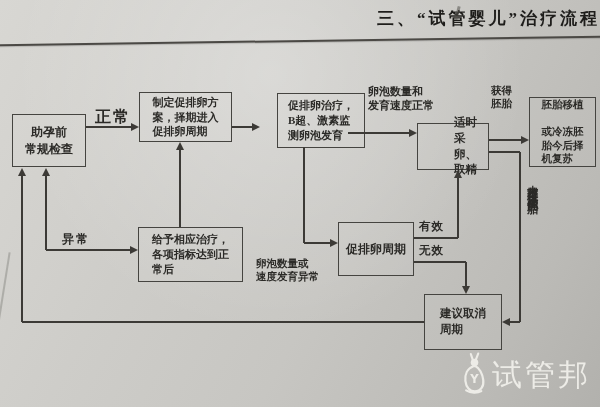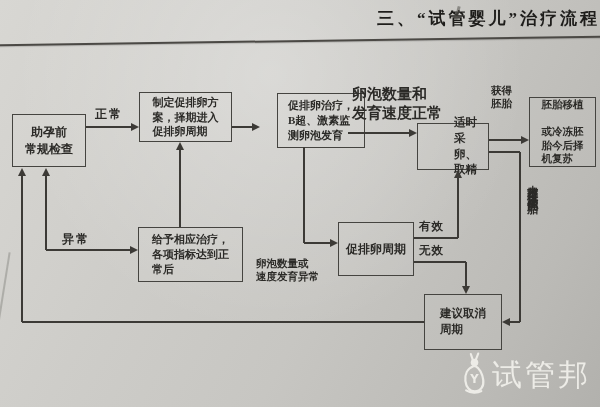--- a/index.html
+++ b/index.html
@@ -37,23 +37,23 @@
   .b-pre{left:12px;top:114px;width:74px;height:53px;text-align:center;font-size:12px;}
   .b-plan{left:139px;top:92px;width:93px;height:50px;text-align:left;}
   .b-stim{left:277px;top:93px;width:88px;height:55px;text-align:left;}
   .b-retr{left:417px;top:123px;width:72px;height:47px;text-align:left;font-size:11.5px;padding-left:36px;}
   .b-tran{left:529px;top:97px;width:67px;height:70px;text-align:left;font-size:10.5px;line-height:1.3;}
   .b-trea{left:138px;top:227px;width:105px;height:55px;text-align:left;}
   .b-adj{left:338px;top:222px;width:76px;height:54px;text-align:center;font-size:12px;}
   .b-can{left:424px;top:294px;width:78px;height:56px;text-align:left;font-size:11.5px;}
   
   .lbl{position:absolute;white-space:pre-line;font-weight:700;font-size:11px;line-height:1.25;color:#2b2a27;}
-  .l-normal{left:95px;top:107px;font-size:12px;letter-spacing:2px;}
+  .l-normal{left:95px;top:107px;font-size:16px;letter-spacing:2px;}
   .l-abn{left:62px;top:232px;font-size:12px;letter-spacing:2px;}
-  .l-folnorm{left:352px;top:85px;font-size:15px;}
+  .l-folnorm{left:368px;top:85px;font-size:11px;}
   .l-folabn{left:256px;top:257px;font-size:10.5px;}
   .l-eff{left:419px;top:219px;font-size:11.5px;letter-spacing:1px;}
   .l-ineff{left:419px;top:243px;font-size:11.5px;letter-spacing:1px;}
   .l-embryo{left:491px;top:85px;font-size:10.5px;text-align:center;font-family:Liberation Mono, monospace;}
   .l-noembryo{
     left:525px;top:176px;height:140px;font-size:11px;
     writing-mode:vertical-rl;text-orientation:upright;letter-spacing:2px;
   }
   
   .seg{position:absolute;background:#3c3a36;}

